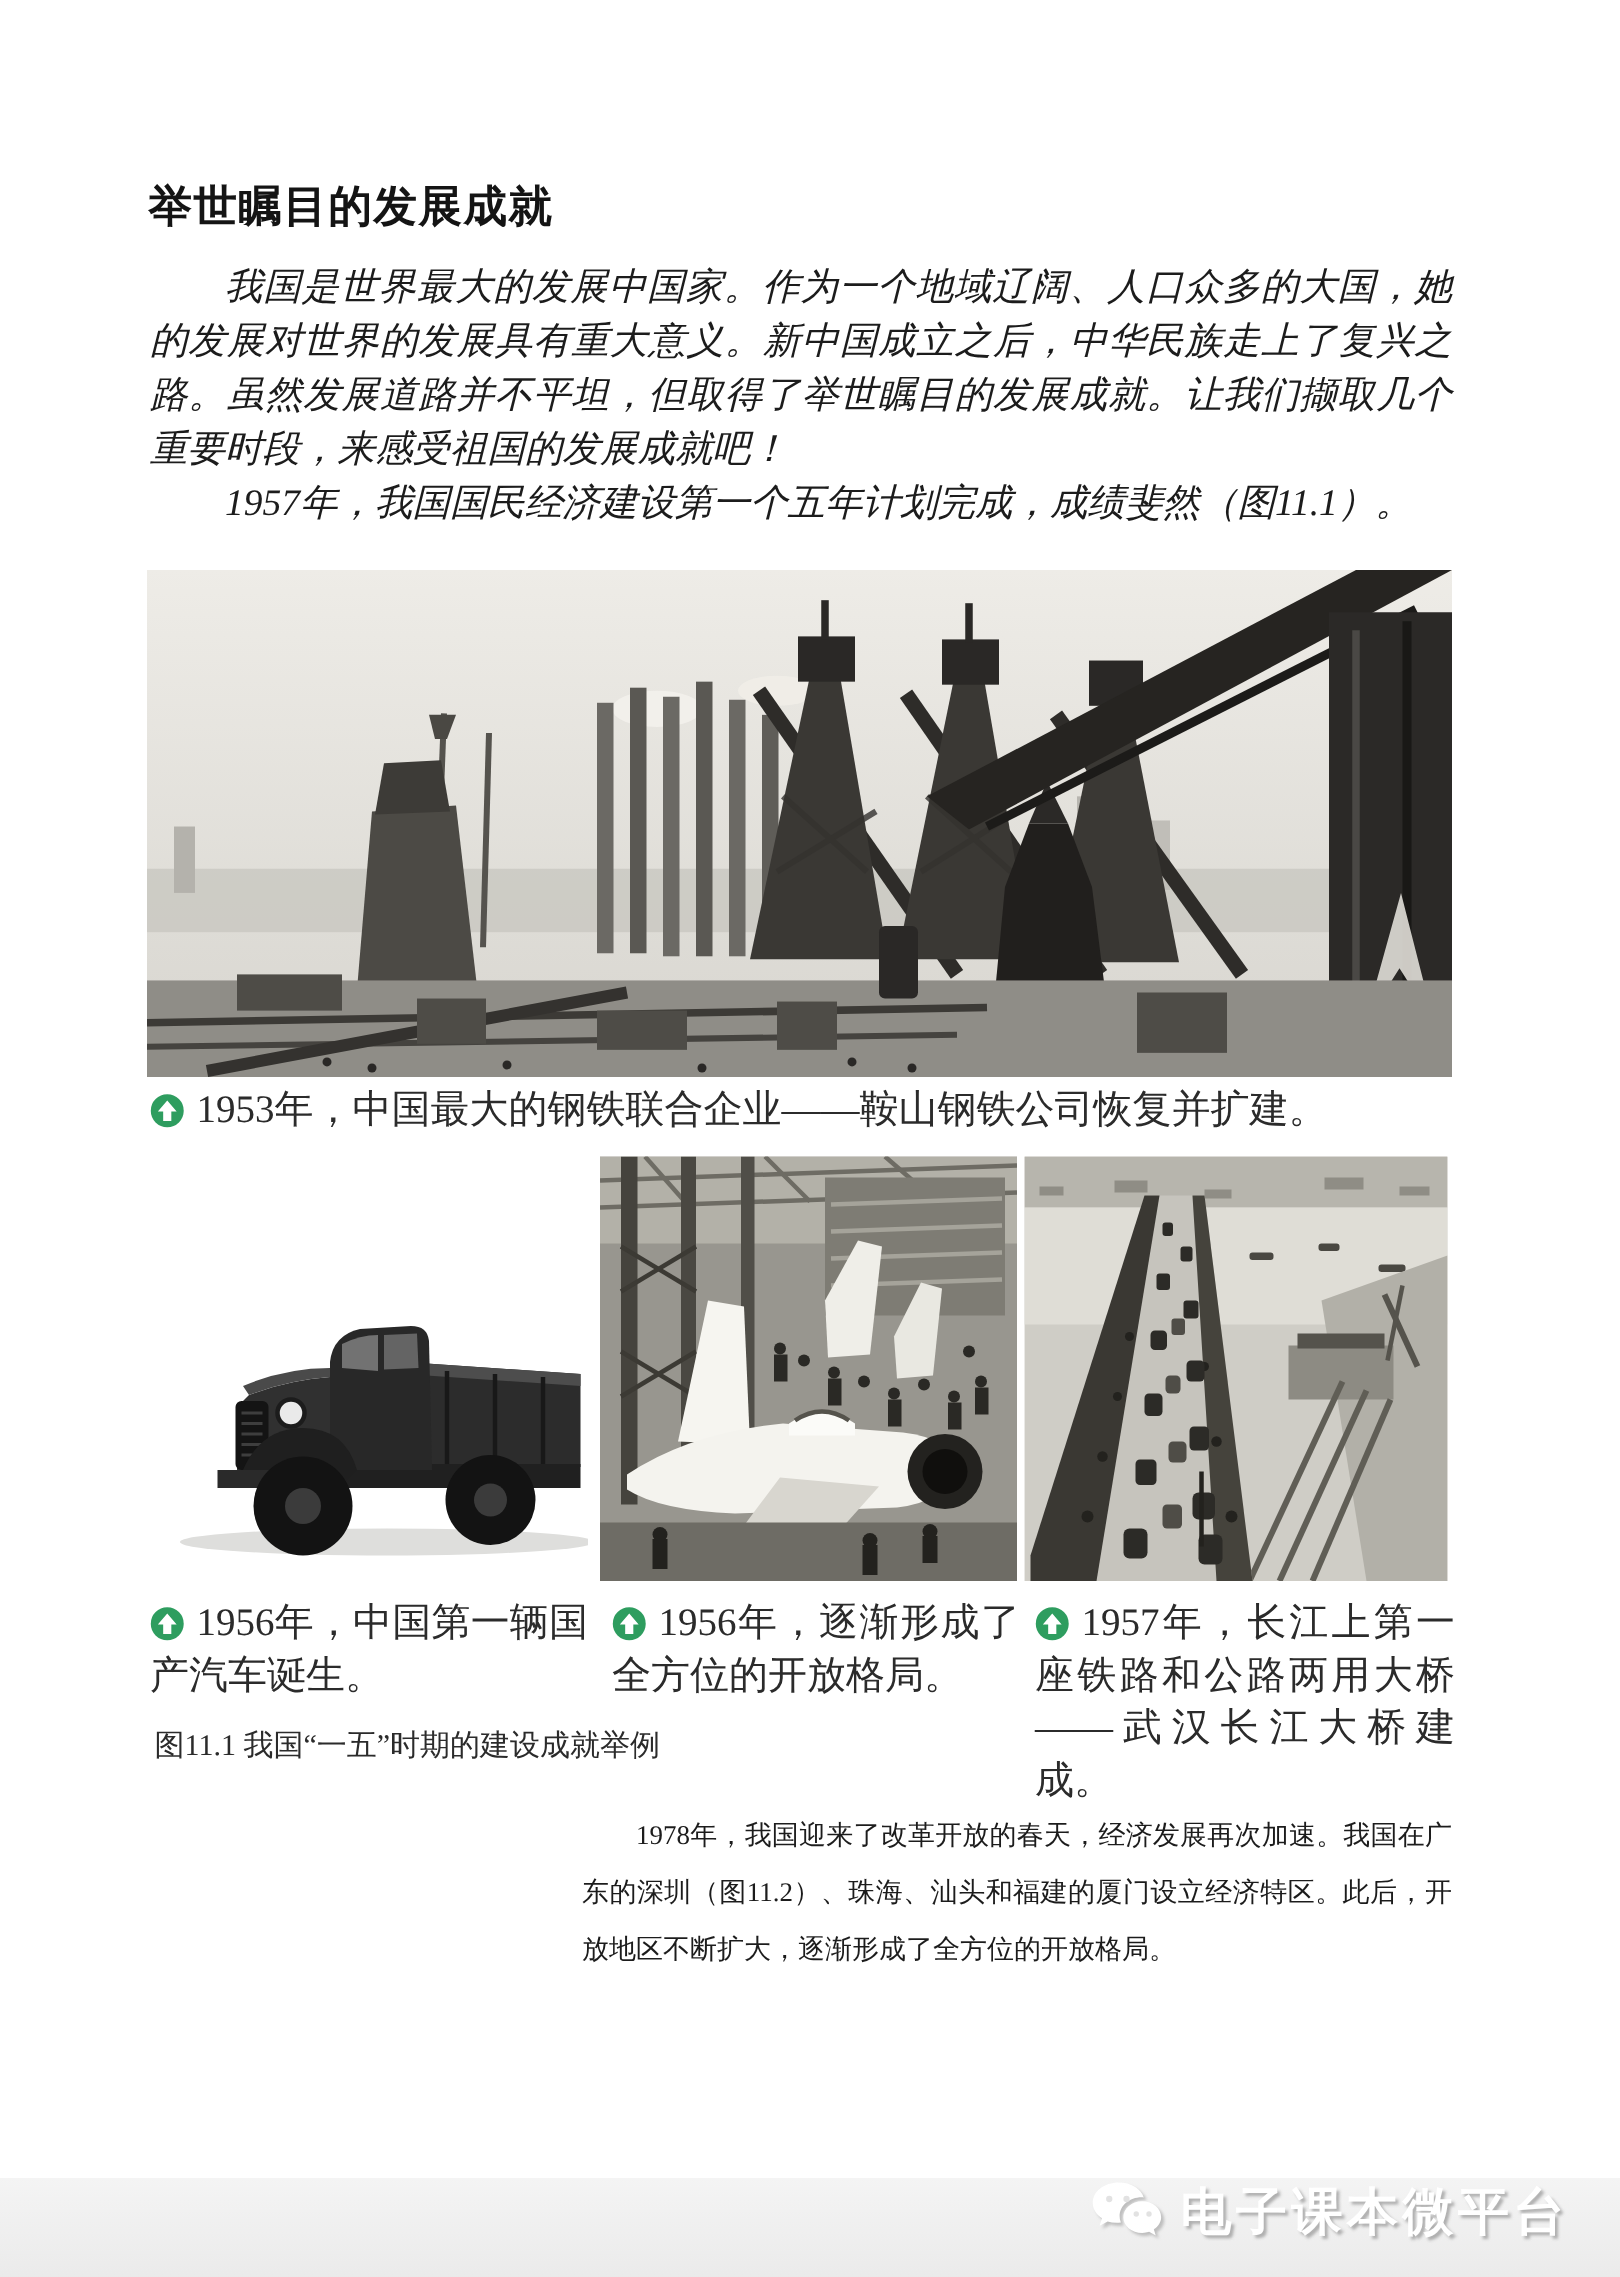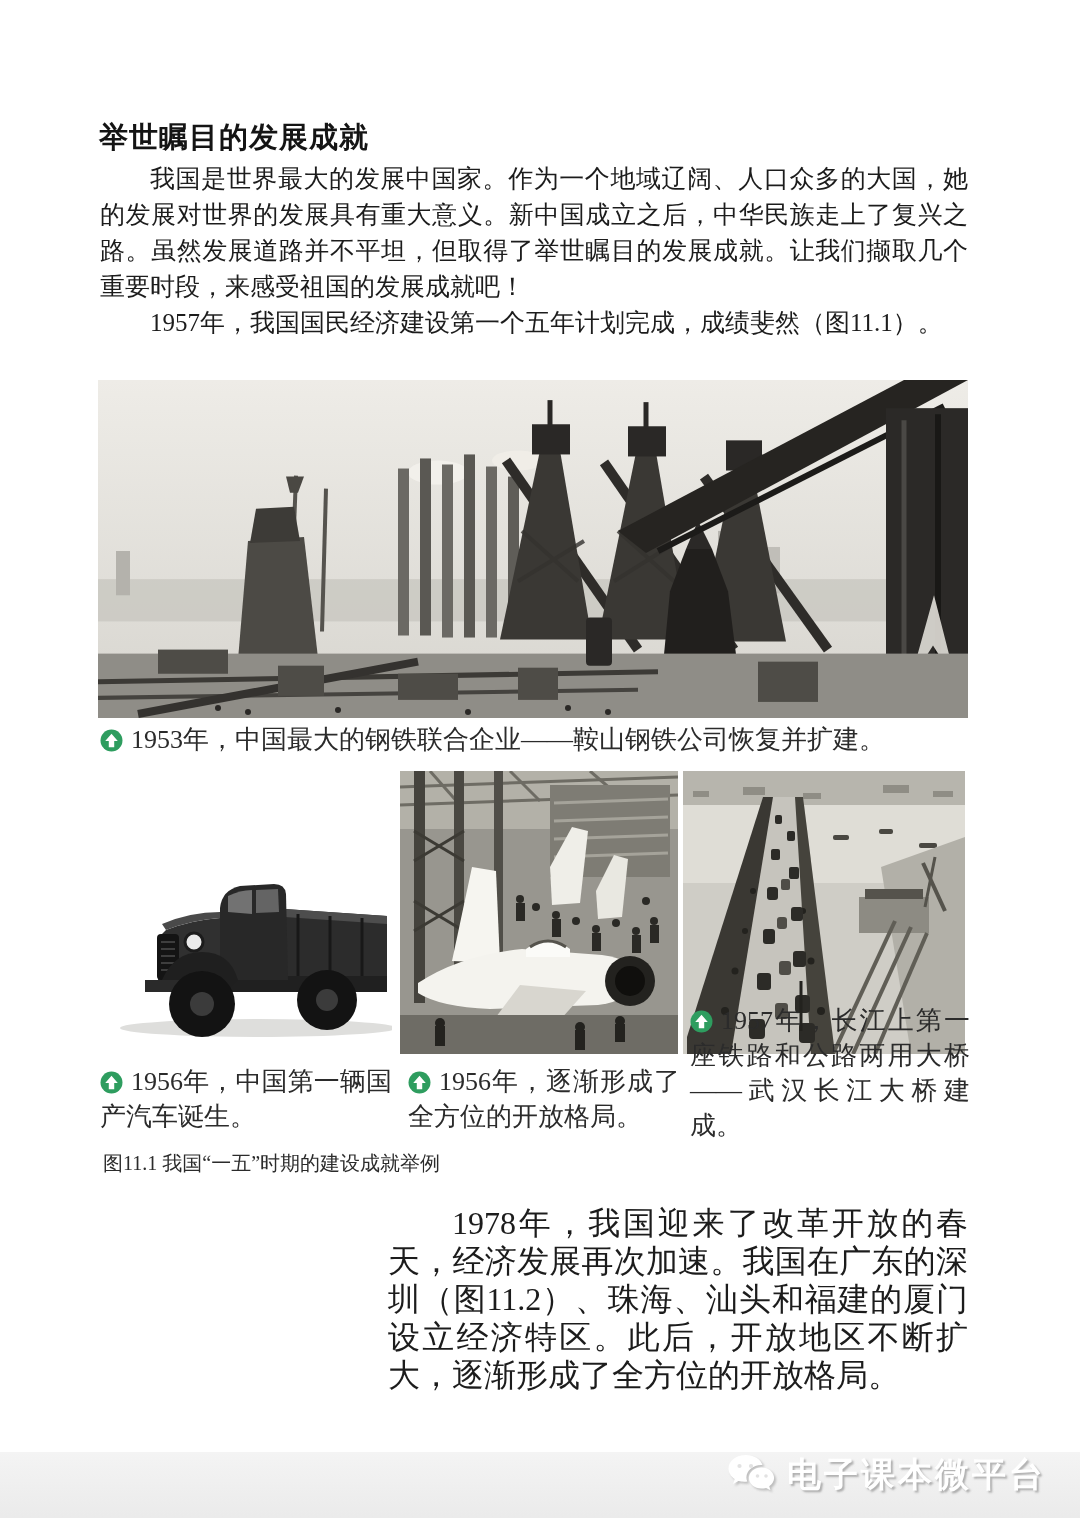--- a/index.html
+++ b/index.html
@@ -12,41 +12,41 @@
   
   .title{
     left:99px;top:106px;font-family:"Liberation Sans","DejaVu Sans",sans-serif;
     font-weight:700;font-size:29px;color:#141414;letter-spacing:1px;margin:0;
   }
   
   .para{
     font-size:25px;line-height:36px;text-align:justify;color:#1c1c1c;
   }
   .para p{margin:0;text-indent:2em;}
-  .para-intro{left:100px;top:149px;width:868px;}
-  .para-reform{left:388px;top:1192px;width:580px;font-size:32px;line-height:38px;}
+  .para-intro{left:100px;top:162px;width:868px;font-style:italic;}
+  .para-reform{left:388px;top:1192px;width:580px;font-size:18px;line-height:38px;}
   .para-reform p{margin:0;text-indent:2em;text-align:justify;}
   
   .photo{background:#e8e6e1;}
   .photo svg{display:block;width:100%;height:100%;}
   .photo-main{left:98px;top:368px;width:870px;height:338px;}
   .photo-truck{left:100px;top:780px;width:292px;height:262px;background:#fff;}
   .photo-aircraft{left:400px;top:759px;width:278px;height:283px;}
   .photo-bridge{left:683px;top:759px;width:282px;height:283px;}
   
   .caption{
     font-size:26px;line-height:35px;color:#2b2b2b;text-align:justify;
   }
   .caption .cap-icon{
     display:inline-block;width:23px;height:23px;vertical-align:-4px;margin-right:8px;
   }
   .caption-main{left:100px;top:710px;width:868px;}
   .cap-truck{left:100px;top:1052px;width:292px;}
   .cap-aircraft{left:408px;top:1052px;width:272px;}
-  .cap-bridge{left:690px;top:991px;width:280px;}
+  .cap-bridge{left:690px;top:1052px;width:280px;}
   .figure-label{left:103px;top:1138px;width:600px;font-size:20px;color:#2b2b2b;}
   
   .footer{left:100px;top:1372px;font-size:23px;color:#3d3d3d;}
   .footer .pageno{
     font-family:"Liberation Sans","DejaVu Sans",sans-serif;font-size:26px;
     color:#4a4a4a;margin-right:16px;letter-spacing:1px;
   }
   
   .wm-bar{
     left:0;top:1440px;width:1080px;height:78px;

